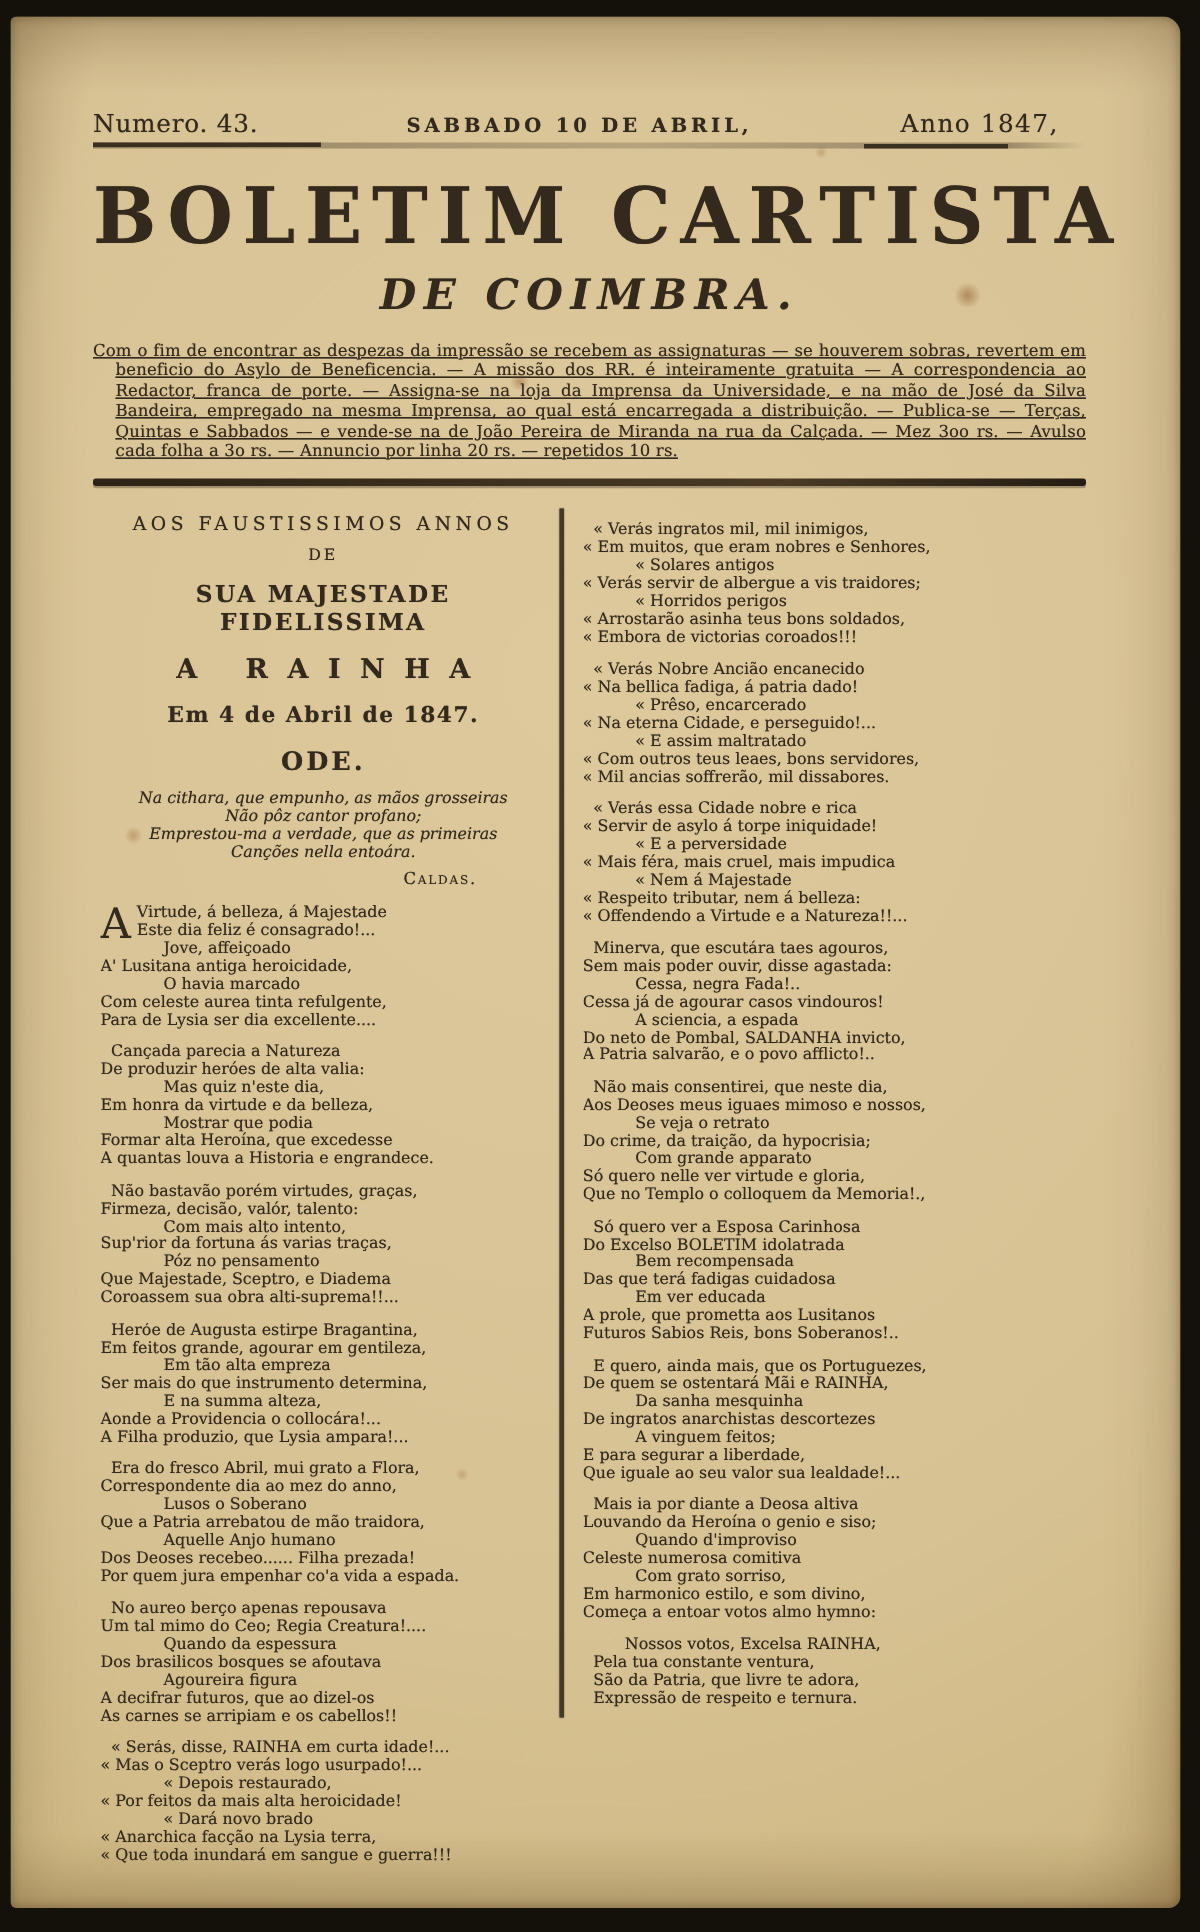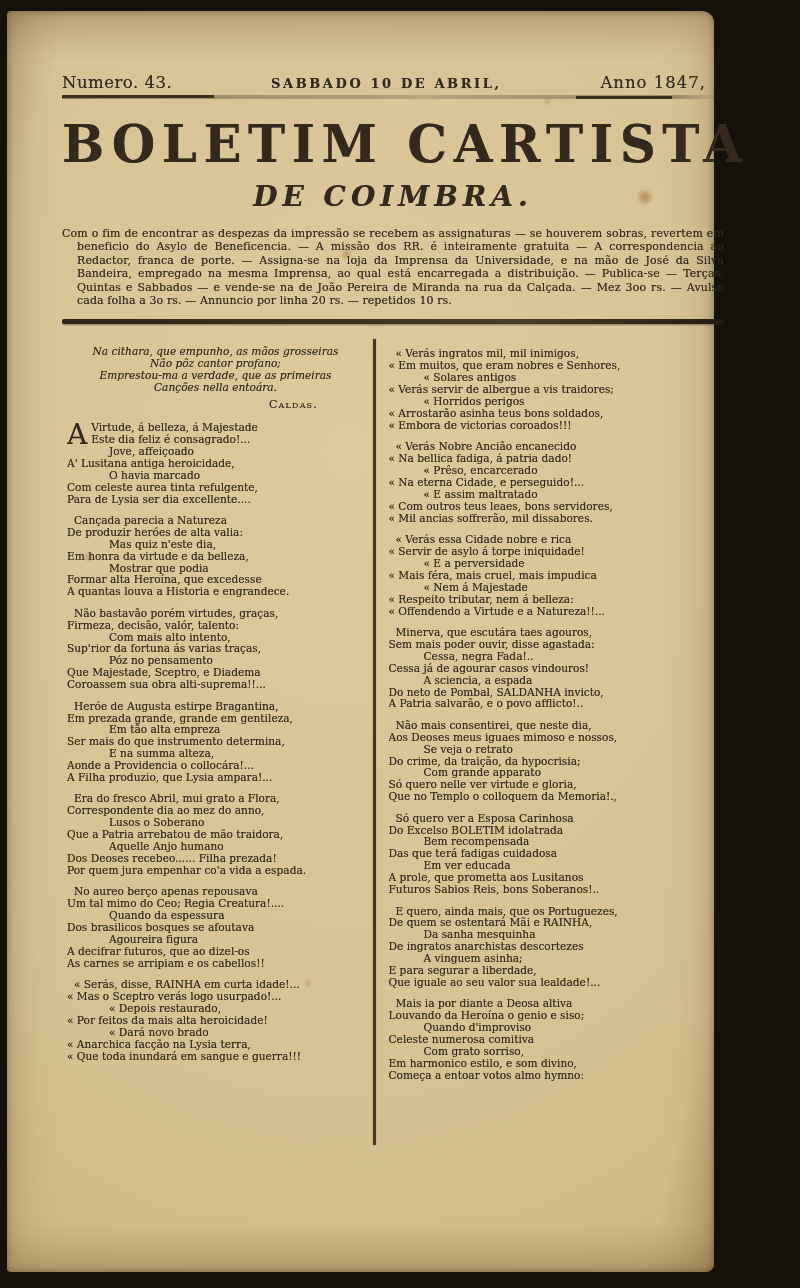--- a/index.html
+++ b/index.html
@@ -6,21 +6,21 @@
     --paper:#d7c294; --ink:#33291c; --scan-background:#14110b; --rule:#3b2f20;
   }
   *{box-sizing:border-box;}
   body{
     margin:0; width:800px; height:1288px; overflow:hidden; position:relative;
     background:var(--scan-background);
     font-family:"DejaVu Serif","Liberation Serif",serif;
     color:var(--ink);
   }
   .paper{
-    position:absolute; left:7px; top:11px; width:707px; height:1261px;
+    position:absolute; left:7px; top:11px; width:780px; height:1261px;
     border-radius:4px 12px 8px 4px;
     background:
       linear-gradient(105deg, rgba(120,90,50,.20), rgba(0,0,0,0) 6%, rgba(0,0,0,0) 93%, rgba(130,95,55,.25)),
       linear-gradient(180deg, rgba(110,80,40,.14), rgba(0,0,0,0) 4%, rgba(0,0,0,0) 96%, rgba(110,80,40,.16)),
       radial-gradient(130% 90% at 48% 35%, #ddc99c 0%, var(--paper) 55%, #cdb680 85%, #c2a96f 100%);
     box-shadow: inset 0 0 46px rgba(90,65,30,.35), inset 0 0 7px rgba(60,40,15,.45);
   }
   .stain{position:absolute; border-radius:50%;}
   .stain.s1{left:332px; top:238px; width:15px; height:11px; background:radial-gradient(circle, rgba(146,90,38,.45), rgba(146,90,38,0) 70%);}
   .stain.s2{left:628px; top:178px; width:20px; height:16px; background:radial-gradient(circle, rgba(136,82,34,.5), rgba(136,82,34,0) 70%);}
@@ -40,21 +40,21 @@
     background:linear-gradient(to right, rgba(59,47,32,.45), rgba(59,47,32,.22) 55%, rgba(59,47,32,.4) 92%, rgba(59,47,32,0));}
   .issue-rule::before{content:""; position:absolute; left:0; top:0; width:152px; height:3.2px; background:var(--rule);}
   .issue-rule::after{content:""; position:absolute; right:52px; top:1px; width:96px; height:3.2px; background:var(--rule);}
 
   .page-title{margin:15px 0 0; text-align:center; font-size:50px; font-weight:700;
     letter-spacing:6.5px; white-space:nowrap; transform:scaleY(1.04);}
   .page-subtitle{margin:7px 0 0; text-align:center; font-size:28px; font-weight:700;
     font-style:italic; letter-spacing:5px;}
 
   .imprint{margin:14px 0 12px; font-size:11px; line-height:13.4px; text-align:justify;
-    padding-left:15px; text-indent:-15px; letter-spacing:.1px;}
+    padding-left:15px; text-indent:-15px; letter-spacing:.1px;text-decoration:underline;}
 
   .thick-rule{height:5px; margin-top:9px; border-radius:2px;
     background:linear-gradient(to right,#2d2316,#4a3a26 70%,#241c12);
     box-shadow:0 1.5px 0 rgba(59,47,32,.35);}
 
   
   .columns{display:flex; margin-top:13px;}
   .col{min-width:0;}
   .col.left{width:302px; padding-left:5px;}
   .col-divider{width:2.5px; height:806px; margin:2px 8px 0 9px; background:#463826;
@@ -103,20 +103,28 @@
       <h1 class="page-title txt">BOLETIM CARTISTA</h1>
       <h2 class="page-subtitle txt">DE COIMBRA.</h2>
 
       <p class="imprint txt">Com o fim de encontrar as despezas da impressão se recebem as assignaturas — se houverem sobras, revertem em beneficio do Asylo de Beneficencia. — A missão dos RR. é inteiramente gratuita — A correspondencia ao Redactor, franca de porte. — Assigna-se na loja da Imprensa da Universidade, e na mão de José da Silva Bandeira, empregado na mesma Imprensa, ao qual está encarregada a distribuição. — Publica-se — Terças, Quintas e Sabbados — e vende-se na de João Pereira de Miranda na rua da Calçada. — Mez 3oo rs. — Avulso cada folha a 3o rs. — Annuncio por linha 20 rs. — repetidos 10 rs.</p>
       <div class="thick-rule"></div>
     </header>
 
     <main class="columns">
 
       <section class="col left txt">
+        <div>
+          <div class="ded-annos">AOS FAUSTISSIMOS ANNOS</div>
+          <div class="ded-de">DE</div>
+          <div class="ded-majestade">SUA MAJESTADE FIDELISSIMA</div>
+          <div class="ded-rainha">A RAINHA</div>
+          <div class="ded-data">Em 4 de Abril de 1847.</div>
+          <div class="ded-ode">ODE.</div>
+        </div>
 
         <div class="epigraph">
           <div>
               <div class="line">Na cithara, que empunho, as mãos grosseiras</div>
               <div class="line">Não pôz cantor profano;</div>
               <div class="line">Emprestou-ma a verdade, que as primeiras</div>
               <div class="line">Canções nella entoára.</div>
             </div>
           <div class="attribution">Caldas.</div>
         </div>
@@ -145,21 +153,21 @@
               <div class="line" style="padding-left: 7px;">Não bastavão porém virtudes, graças,</div>
               <div class="line">Firmeza, decisão, valór, talento:</div>
               <div class="line" style="padding-left: 42px;">Com mais alto intento,</div>
               <div class="line">Sup'rior da fortuna ás varias traças,</div>
               <div class="line" style="padding-left: 42px;">Póz no pensamento</div>
               <div class="line">Que Majestade, Sceptro, e Diadema</div>
               <div class="line">Coroassem sua obra alti-suprema!!...</div>
             </div>
             <div class="stanza">
               <div class="line" style="padding-left: 7px;">Heróe de Augusta estirpe Bragantina,</div>
-              <div class="line">Em prezada grande, grande em gentileza,</div>
+              <div class="line">Em feitos grande, agourar em gentileza,</div>
               <div class="line" style="padding-left: 42px;">Em tão alta empreza</div>
               <div class="line">Ser mais do que instrumento determina,</div>
               <div class="line" style="padding-left: 42px;">E na summa alteza,</div>
               <div class="line">Aonde a Providencia o collocára!...</div>
               <div class="line">A Filha produzio, que Lysia ampara!...</div>
             </div>
             <div class="stanza">
               <div class="line" style="padding-left: 7px;">Era do fresco Abril, mui grato a Flora,</div>
               <div class="line">Correspondente dia ao mez do anno,</div>
               <div class="line" style="padding-left: 42px;">Lusos o Soberano</div>
@@ -245,31 +253,37 @@
               <div class="line">Das que terá fadigas cuidadosa</div>
               <div class="line" style="padding-left: 35px;">Em ver educada</div>
               <div class="line">A prole, que prometta aos Lusitanos</div>
               <div class="line">Futuros Sabios Reis, bons Soberanos!..</div>
             </div>
             <div class="stanza">
               <div class="line" style="padding-left: 7px;">E quero, ainda mais, que os Portuguezes,</div>
               <div class="line">De quem se ostentará Mãi e RAINHA,</div>
               <div class="line" style="padding-left: 35px;">Da sanha mesquinha</div>
               <div class="line">De ingratos anarchistas descortezes</div>
-              <div class="line" style="padding-left: 35px;">A vinguem asinha;</div>
+              <div class="line" style="padding-left: 35px;">A vinguem feitos;</div>
               <div class="line">E para segurar a liberdade,</div>
               <div class="line">Que iguale ao seu valor sua lealdade!...</div>
             </div>
             <div class="stanza">
               <div class="line" style="padding-left: 7px;">Mais ia por diante a Deosa altiva</div>
               <div class="line">Louvando da Heroína o genio e siso;</div>
               <div class="line" style="padding-left: 35px;">Quando d'improviso</div>
               <div class="line">Celeste numerosa comitiva</div>
               <div class="line" style="padding-left: 35px;">Com grato sorriso,</div>
               <div class="line">Em harmonico estilo, e som divino,</div>
               <div class="line">Começa a entoar votos almo hymno:</div>
             </div>
+            <div class="stanza">
+              <div class="line" style="padding-left: 28px;">Nossos votos, Excelsa RAINHA,</div>
+              <div class="line" style="padding-left: 7px;">Pela tua constante ventura,</div>
+              <div class="line" style="padding-left: 7px;">São da Patria, que livre te adora,</div>
+              <div class="line" style="padding-left: 7px;">Expressão de respeito e ternura.</div>
+            </div>
           </div>
       </section>
 
     </main>
   </div>
 </div>
 
 </body></html>

